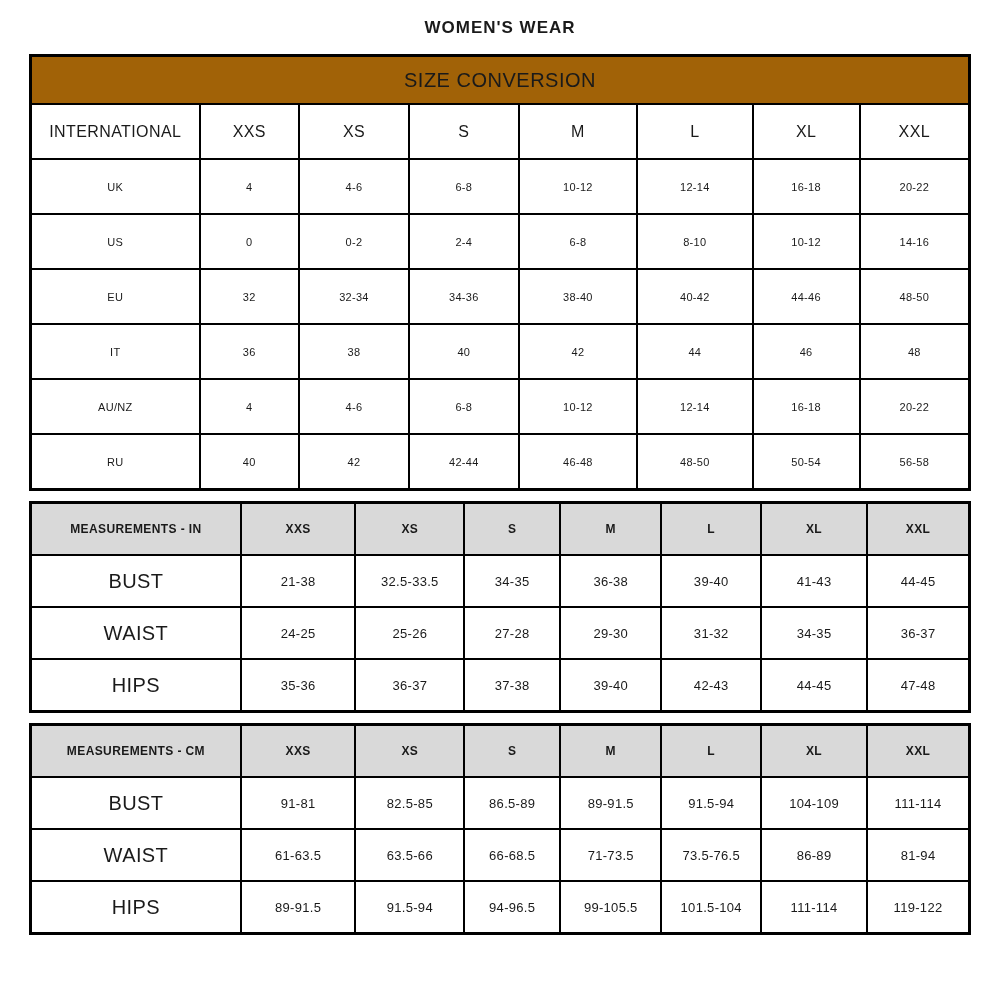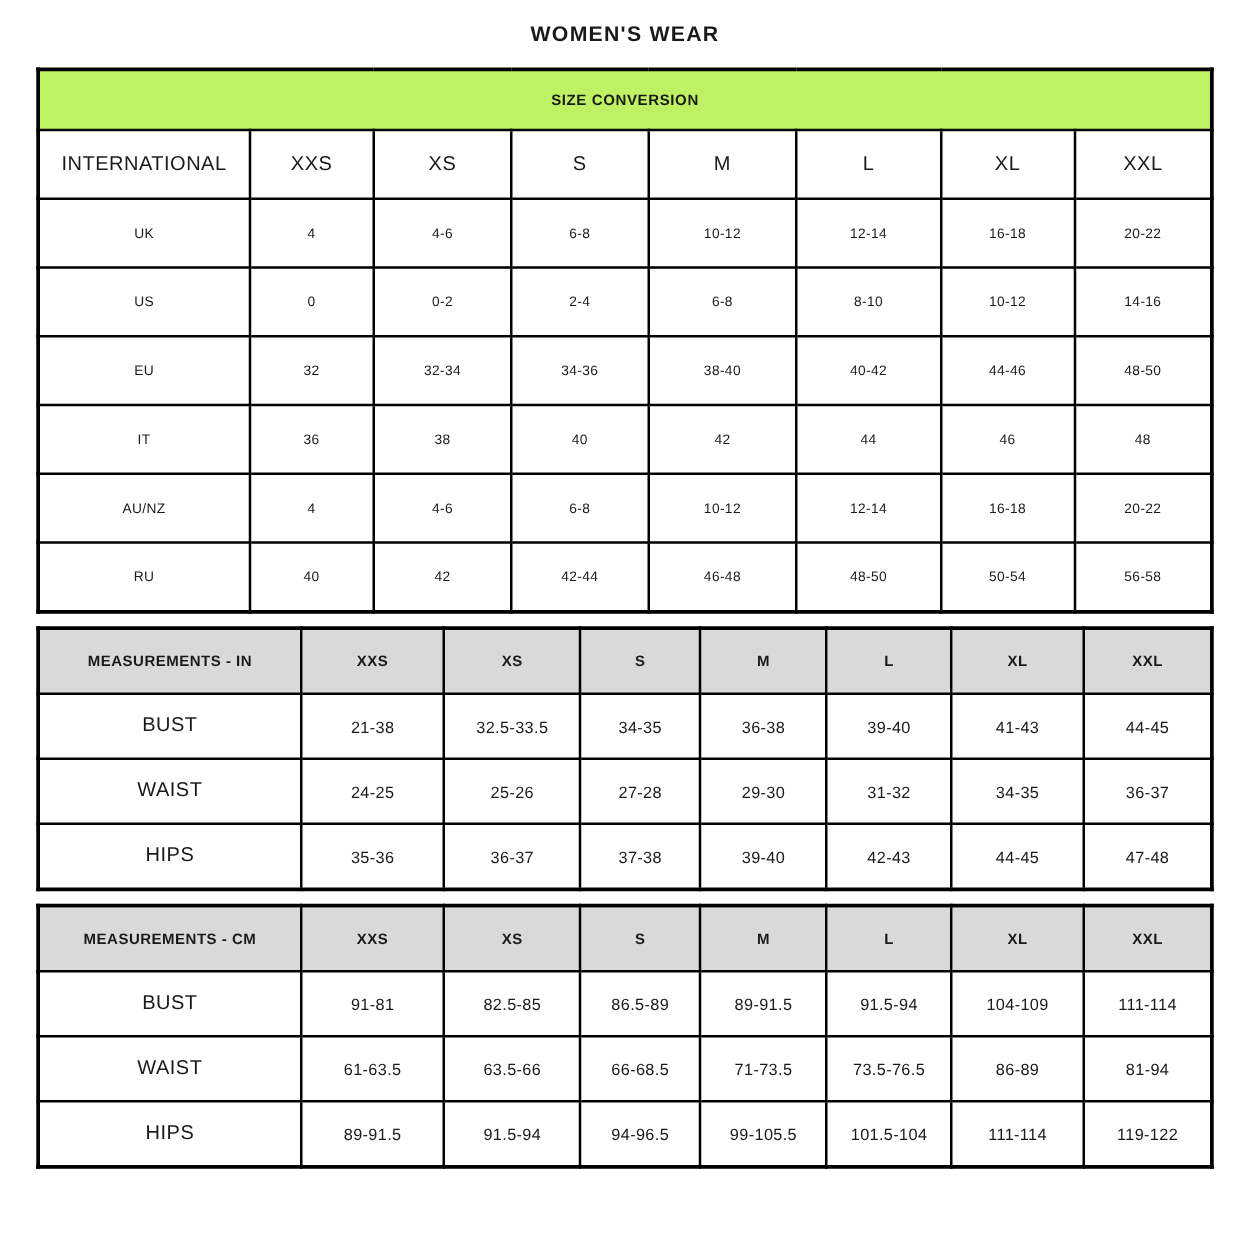--- a/index.html
+++ b/index.html
@@ -34,23 +34,23 @@
   }
   table.tbl th, table.tbl td {
     border: 2px solid #000000;
     text-align: center;
     vertical-align: middle;
     padding: 0 4px;
     overflow: hidden;
   }
   
   .banner {
-    background: #bef264;
-    font-weight: bold;
-    font-size: 12px;
+    background: #a16207;
+    font-weight: normal;
+    font-size: 20px;
     letter-spacing: 0.5px;
     height: 46px;
   }
   
   .t1 thead tr.cols th {
     font-weight: normal;
     font-size: 16px;
     letter-spacing: 0.4px;
     height: 53px;
     background: #ffffff;
@@ -68,21 +68,21 @@
     font-size: 12px;
     letter-spacing: 0.4px;
     height: 50px;
   }
   .tm tbody td {
     font-size: 13px;
     letter-spacing: 0.3px;
     height: 50px;
   }
   .tm tbody td:first-child {
-    font-size: 16px;
+    font-size: 20px;
     letter-spacing: 0.4px;
   }
 </style>
 </head>
 <body>
 
 <div class="page">
 
   <div class="page-title">WOMEN'S WEAR</div>
 

